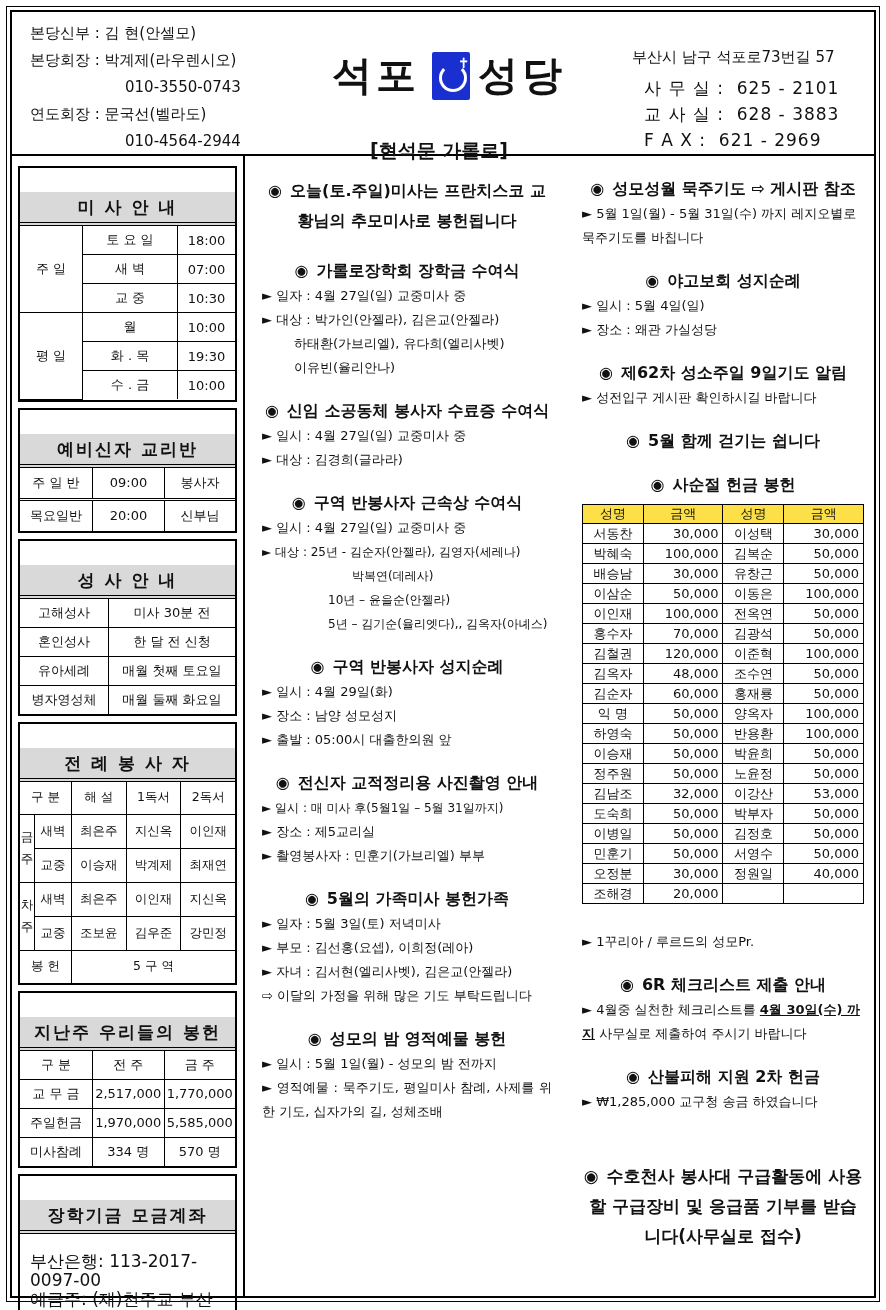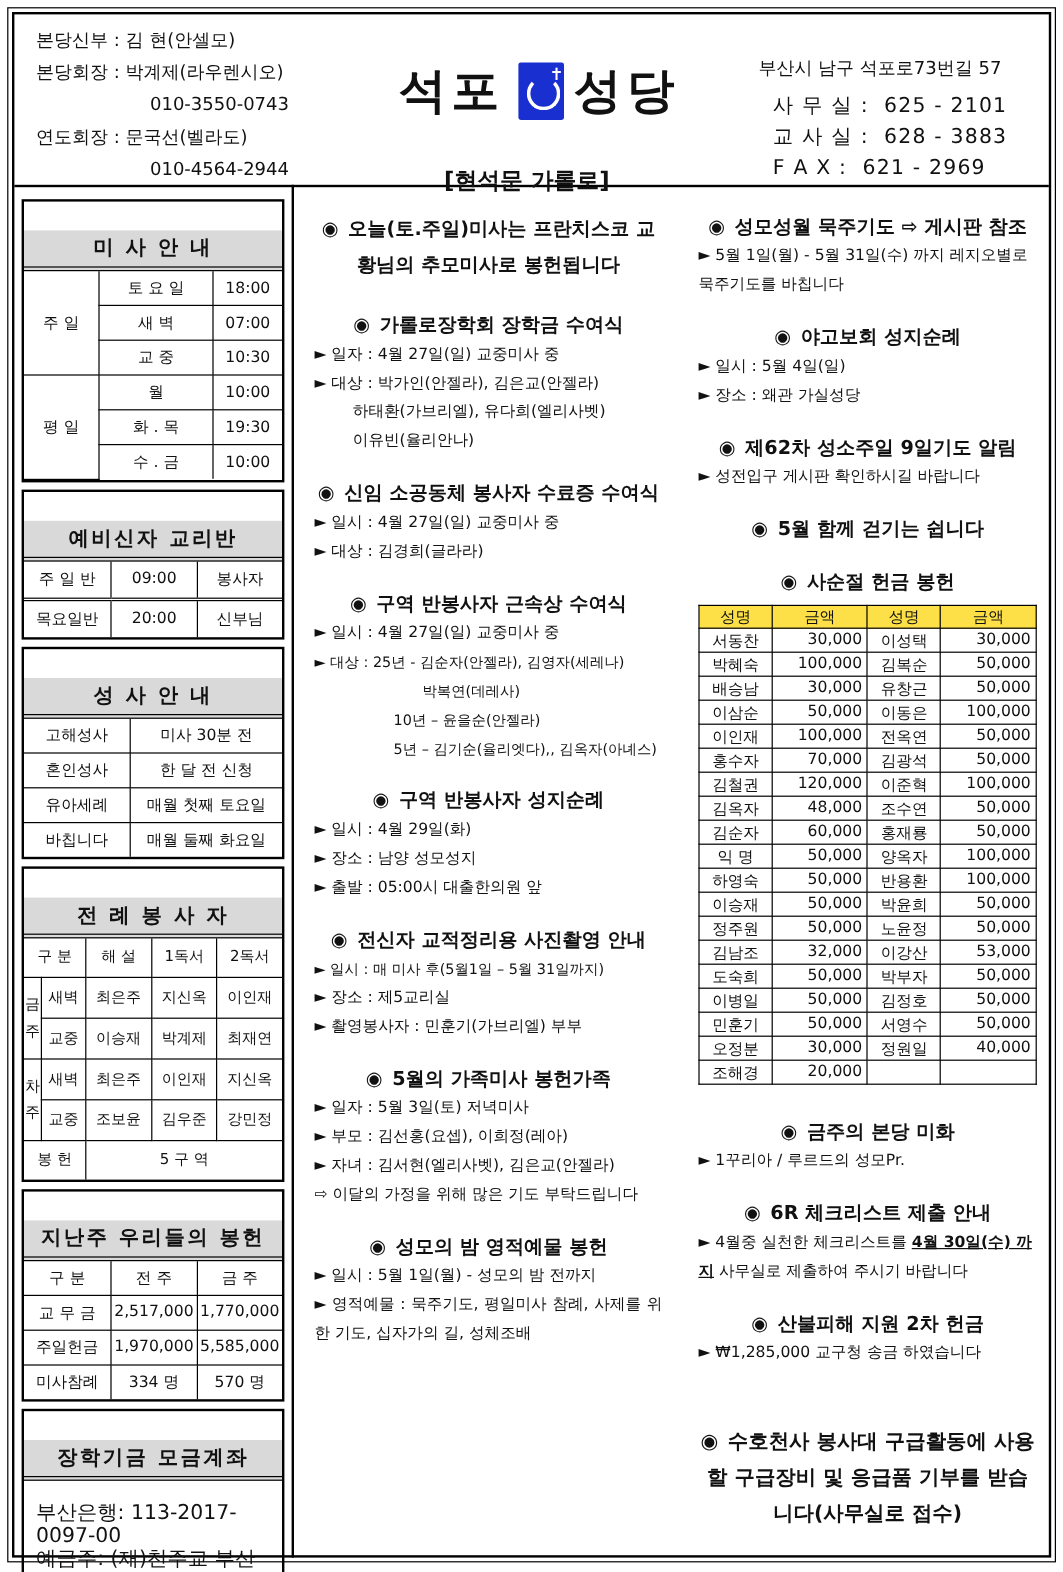--- a/index.html
+++ b/index.html
@@ -144,21 +144,21 @@
           </tr>
       <tr>
             <td>혼인성사</td>
             <td>한 달 전 신청</td>
           </tr>
       <tr>
             <td>유아세례</td>
             <td>매월 첫째 토요일</td>
           </tr>
       <tr>
-            <td>바칩니다</td>
+            <td>병자영성체</td>
             <td>매월 둘째 화요일</td>
           </tr>
     </tbody>
       </table>
   </div>
 
   <div class="box">
     <div class="box-title">전 례 봉 사 자</div>
     <table class="grid" style="font-size:12.5px">
       <tbody>
@@ -443,21 +443,20 @@
             <td class="nm">조해경</td>
             <td class="amt">20,000</td>
             <td class="nm"></td>
             <td class="amt"></td>
           </tr>
         </tbody>
     </table>
   </div>
 
   <div class="notice" style="margin-top:26px">
-    <div class="n-title"><span class="mark">◉</span><span>금주의 본당 미화</span></div>
     <div class="n-line"><span>►</span> <span>1꾸리아 / 루르드의 성모Pr.</span></div>
   </div>
   <div class="notice">
     <div class="n-title"><span class="mark">◉</span><span>6R 체크리스트 제출 안내</span></div>
     <div class="n-line"><span>► 4월중 실천한 체크리스트를 </span><span class="u">4월 30일(수) 까지</span><span> 사무실로 제출하여 주시기 바랍니다</span></div>
   </div>
   <div class="notice" style="margin-bottom:47px">
     <div class="n-title"><span class="mark">◉</span><span>산불피해 지원 2차 헌금</span></div>
     <div class="n-line"><span>►</span> <span>₩1,285,000 교구청 송금 하였습니다</span></div>
   </div>

